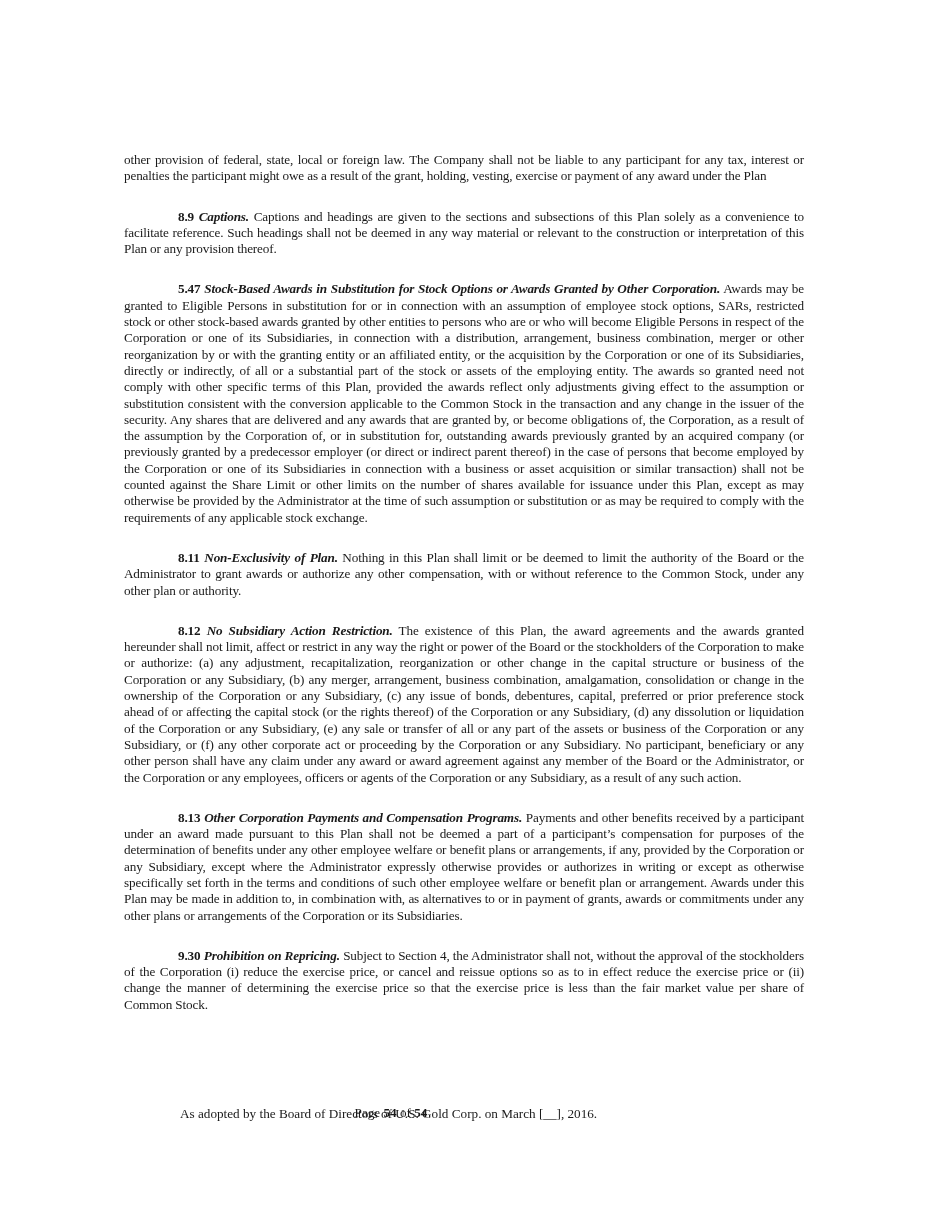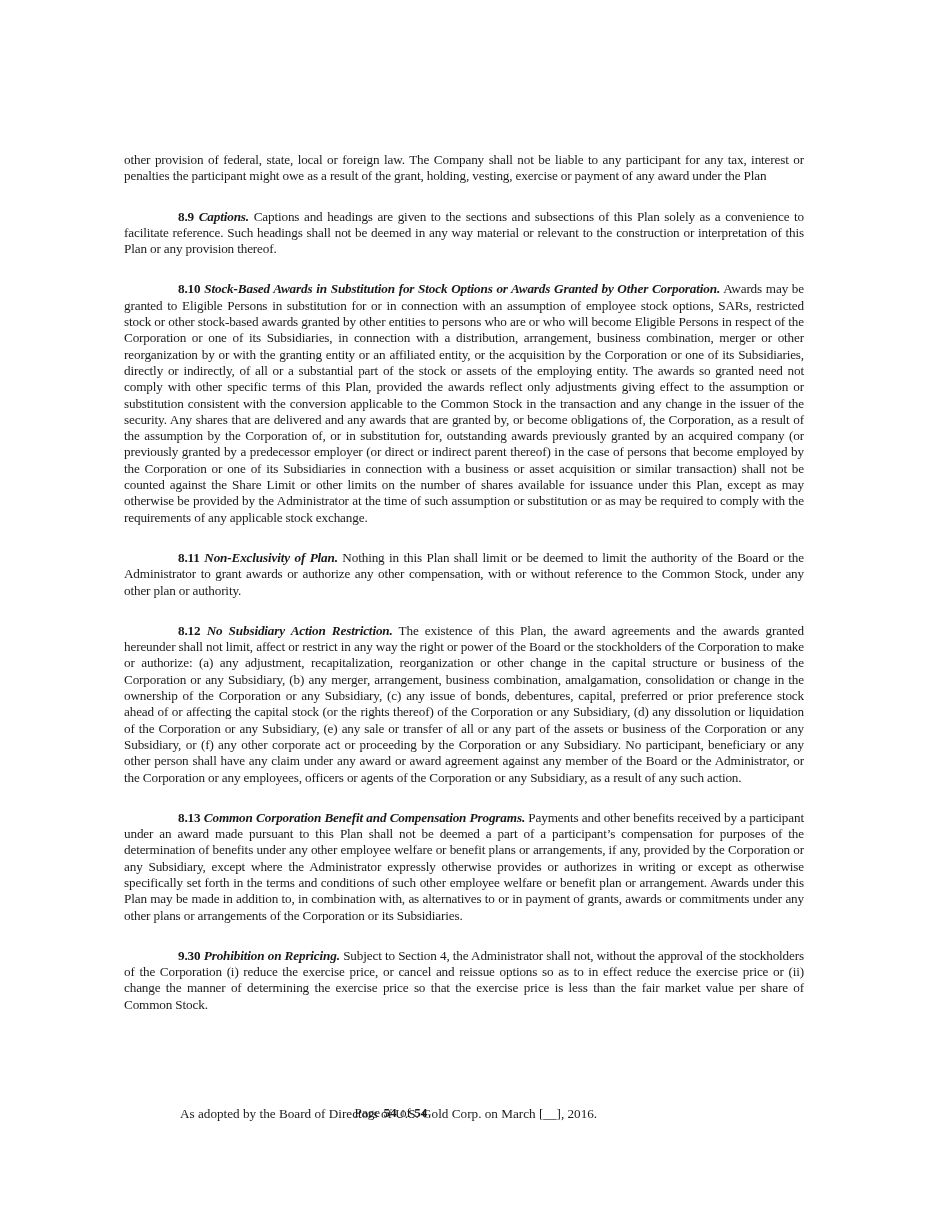--- a/index.html
+++ b/index.html
@@ -64,40 +64,40 @@
 <div class="page">
   <p class="para">other provision of federal, state, local or foreign law. The Company shall not be liable to any participant for any tax, interest or penalties the participant might owe as a result of the grant, holding, vesting, exercise or payment of any award under the Plan</p>
 
   <p class="para indent">
     <span class="sec-num">8.9</span>
     <span class="sec-title">Captions.</span>
     <span>Captions and headings are given to the sections and subsections of this Plan solely as a convenience to facilitate reference. Such headings shall not be deemed in any way material or relevant to the construction or interpretation of this Plan or any provision thereof.</span>
   </p>
 
   <p class="para indent">
-    <span class="sec-num">8.10</span>
+    <span class="sec-num">5.47</span>
     <span class="sec-title">Stock-Based Awards in Substitution for Stock Options or Awards Granted by Other Corporation.</span>
     <span>Awards may be granted to Eligible Persons in substitution for or in connection with an assumption of employee stock options, SARs, restricted stock or other stock-based awards granted by other entities to persons who are or who will become Eligible Persons in respect of the Corporation or one of its Subsidiaries, in connection with a distribution, arrangement, business combination, merger or other reorganization by or with the granting entity or an affiliated entity, or the acquisition by the Corporation or one of its Subsidiaries, directly or indirectly, of all or a substantial part of the stock or assets of the employing entity. The awards so granted need not comply with other specific terms of this Plan, provided the awards reflect only adjustments giving effect to the assumption or substitution consistent with the conversion applicable to the Common Stock in the transaction and any change in the issuer of the security. Any shares that are delivered and any awards that are granted by, or become obligations of, the Corporation, as a result of the assumption by the Corporation of, or in substitution for, outstanding awards previously granted by an acquired company (or previously granted by a predecessor employer (or direct or indirect parent thereof) in the case of persons that become employed by the Corporation or one of its Subsidiaries in connection with a business or asset acquisition or similar transaction) shall not be counted against the Share Limit or other limits on the number of shares available for issuance under this Plan, except as may otherwise be provided by the Administrator at the time of such assumption or substitution or as may be required to comply with the requirements of any applicable stock exchange.</span>
   </p>
 
   <p class="para indent">
     <span class="sec-num">8.11</span>
     <span class="sec-title">Non-Exclusivity of Plan.</span>
     <span>Nothing in this Plan shall limit or be deemed to limit the authority of the Board or the Administrator to grant awards or authorize any other compensation, with or without reference to the Common Stock, under any other plan or authority.</span>
   </p>
 
   <p class="para indent">
     <span class="sec-num">8.12</span>
     <span class="sec-title">No Subsidiary Action Restriction.</span>
     <span>The existence of this Plan, the award agreements and the awards granted hereunder shall not limit, affect or restrict in any way the right or power of the Board or the stockholders of the Corporation to make or authorize: (a) any adjustment, recapitalization, reorganization or other change in the capital structure or business of the Corporation or any Subsidiary, (b) any merger, arrangement, business combination, amalgamation, consolidation or change in the ownership of the Corporation or any Subsidiary, (c) any issue of bonds, debentures, capital, preferred or prior preference stock ahead of or affecting the capital stock (or the rights thereof) of the Corporation or any Subsidiary, (d) any dissolution or liquidation of the Corporation or any Subsidiary, (e) any sale or transfer of all or any part of the assets or business of the Corporation or any Subsidiary, or (f) any other corporate act or proceeding by the Corporation or any Subsidiary. No participant, beneficiary or any other person shall have any claim under any award or award agreement against any member of the Board or the Administrator, or the Corporation or any employees, officers or agents of the Corporation or any Subsidiary, as a result of any such action.</span>
   </p>
 
   <p class="para indent">
     <span class="sec-num">8.13</span>
-    <span class="sec-title">Common Corporation Benefit and Compensation Programs.</span>
+    <span class="sec-title">Other Corporation Payments and Compensation Programs.</span>
     <span>Payments and other benefits received by a participant under an award made pursuant to this Plan shall not be deemed a part of a participant’s compensation for purposes of the determination of benefits under any other employee welfare or benefit plans or arrangements, if any, provided by the Corporation or any Subsidiary, except where the Administrator expressly otherwise provides or authorizes in writing or except as otherwise specifically set forth in the terms and conditions of such other employee welfare or benefit plan or arrangement. Awards under this Plan may be made in addition to, in combination with, as alternatives to or in payment of grants, awards or commitments under any other plans or arrangements of the Corporation or its Subsidiaries.</span>
   </p>
 
   <p class="para indent">
     <span class="sec-num">9.30</span>
     <span class="sec-title">Prohibition on Repricing.</span>
     <span>Subject to Section 4, the Administrator shall not, without the approval of the stockholders of the Corporation (i) reduce the exercise price, or cancel and reissue options so as to in effect reduce the exercise price or (ii) change the manner of determining the exercise price so that the exercise price is less than the fair market value per share of Common Stock.</span>
   </p>
 </div>
 

